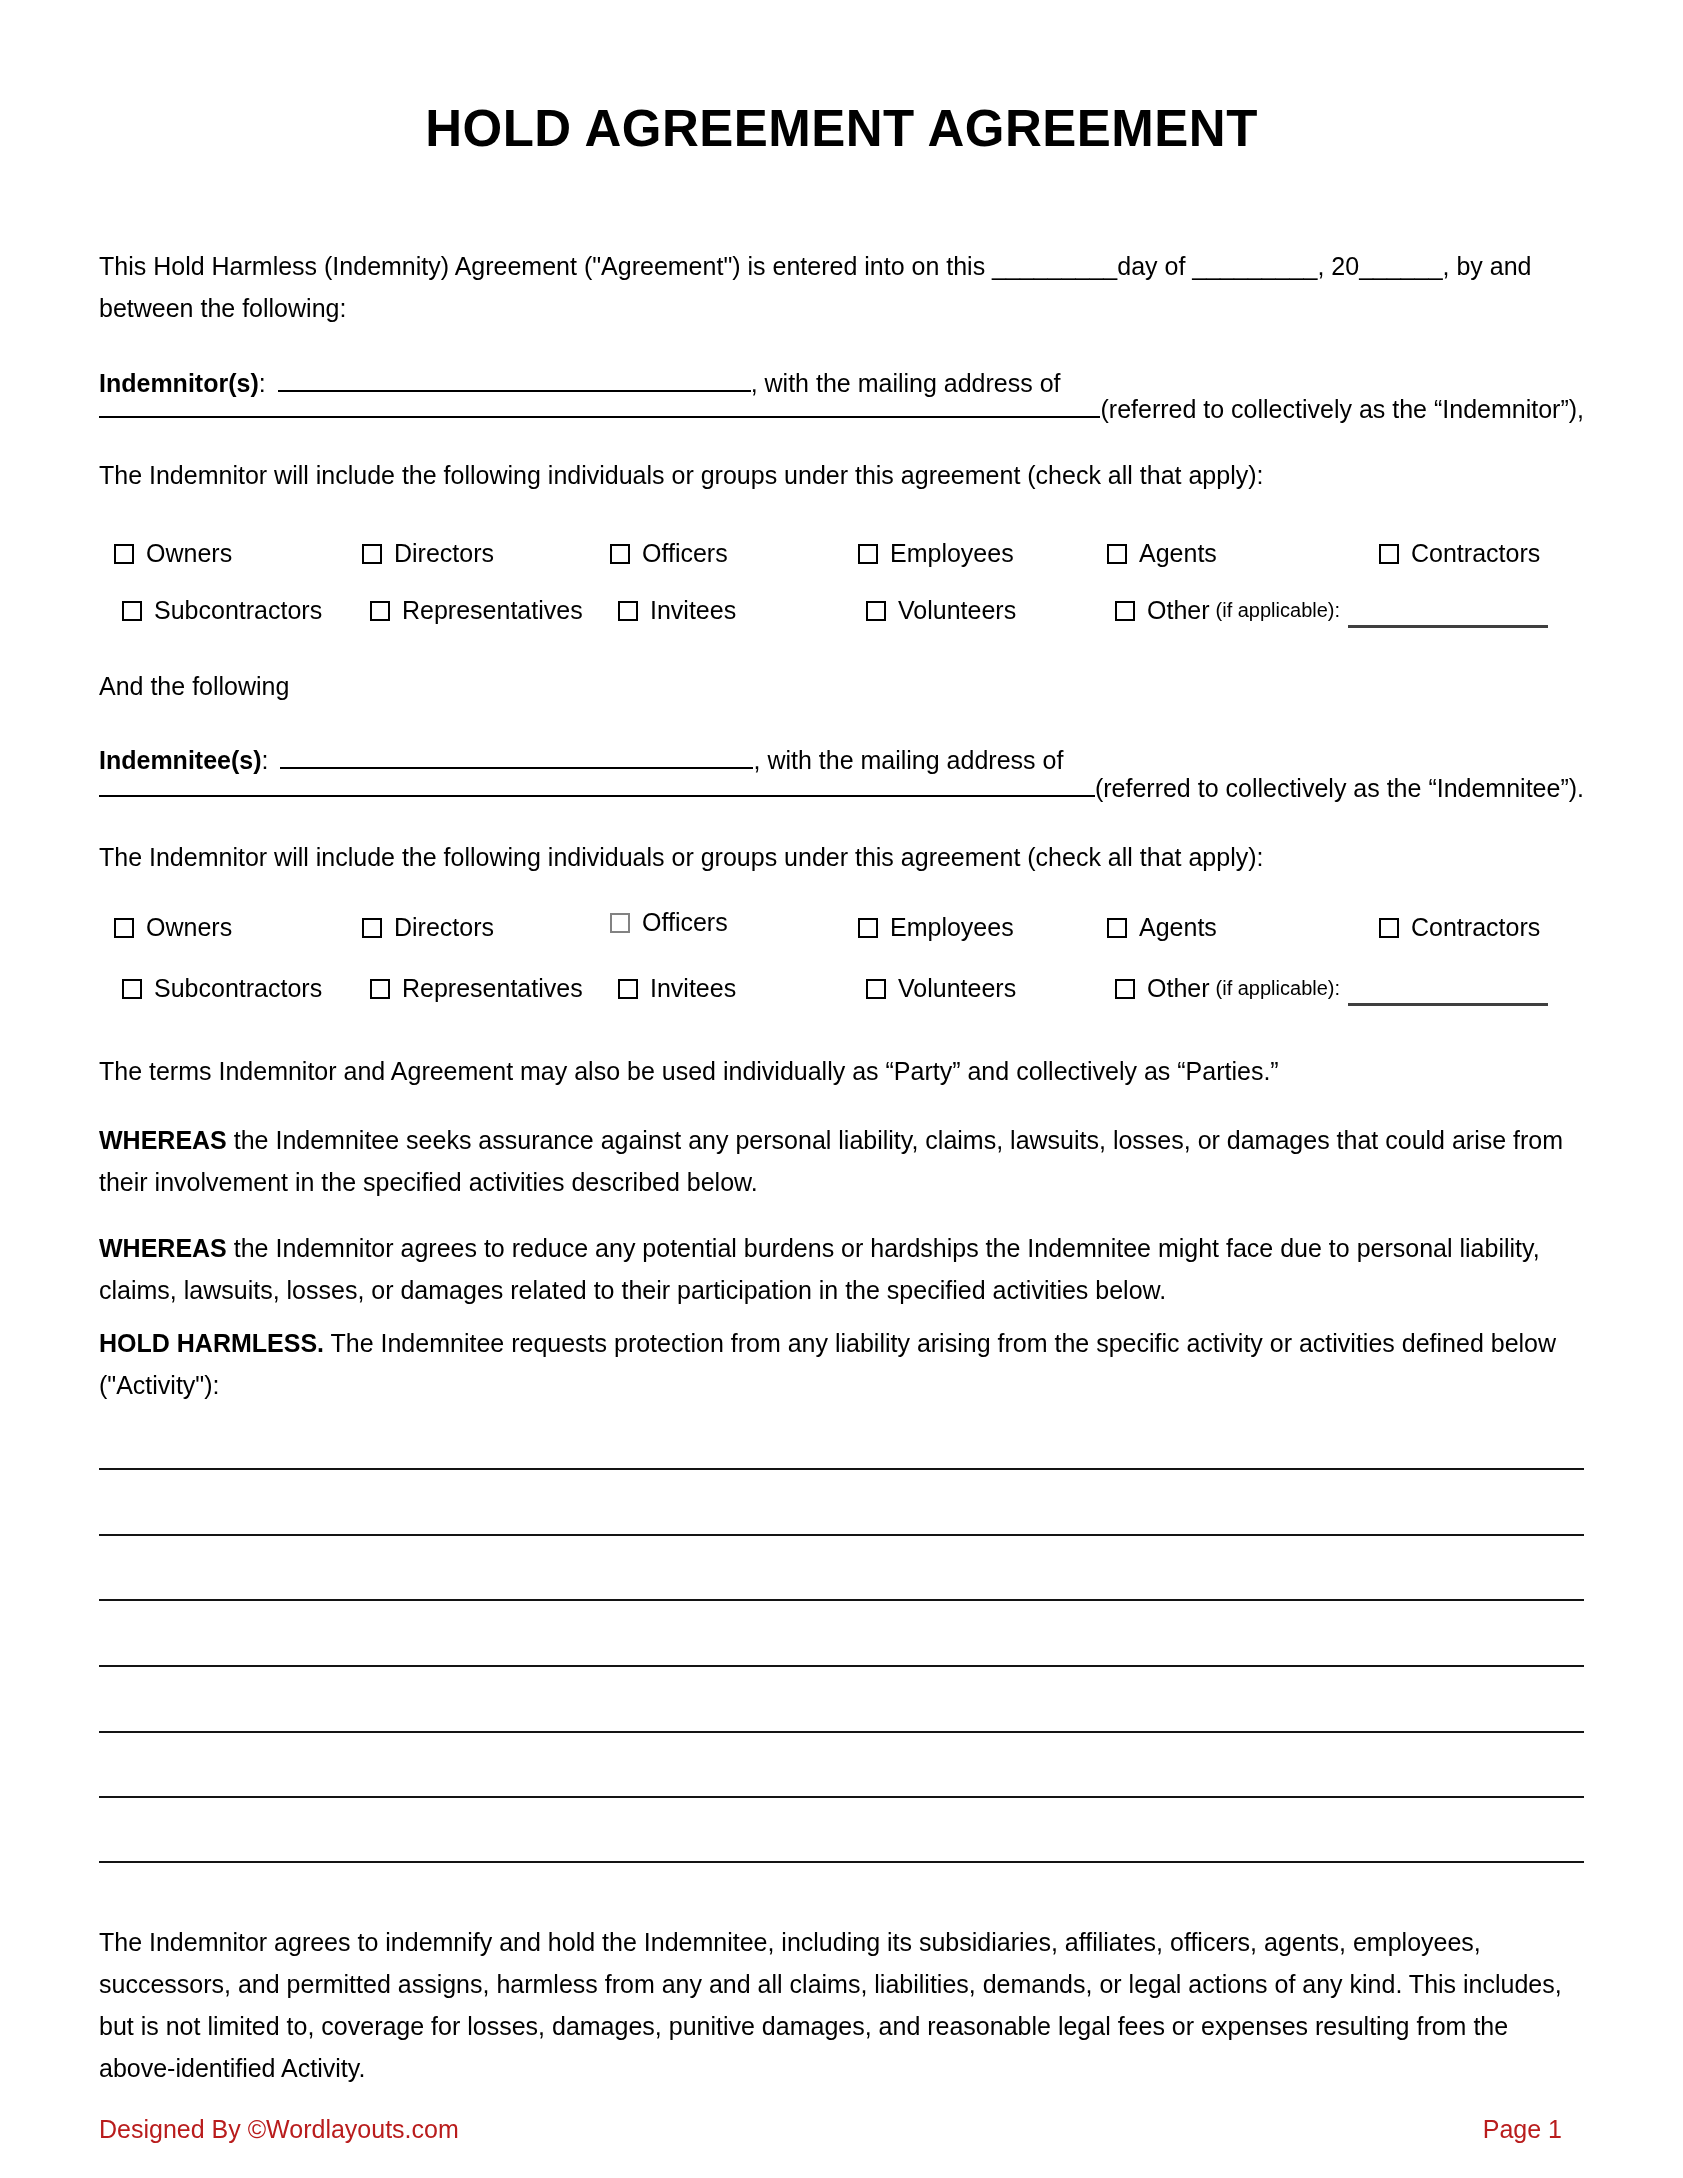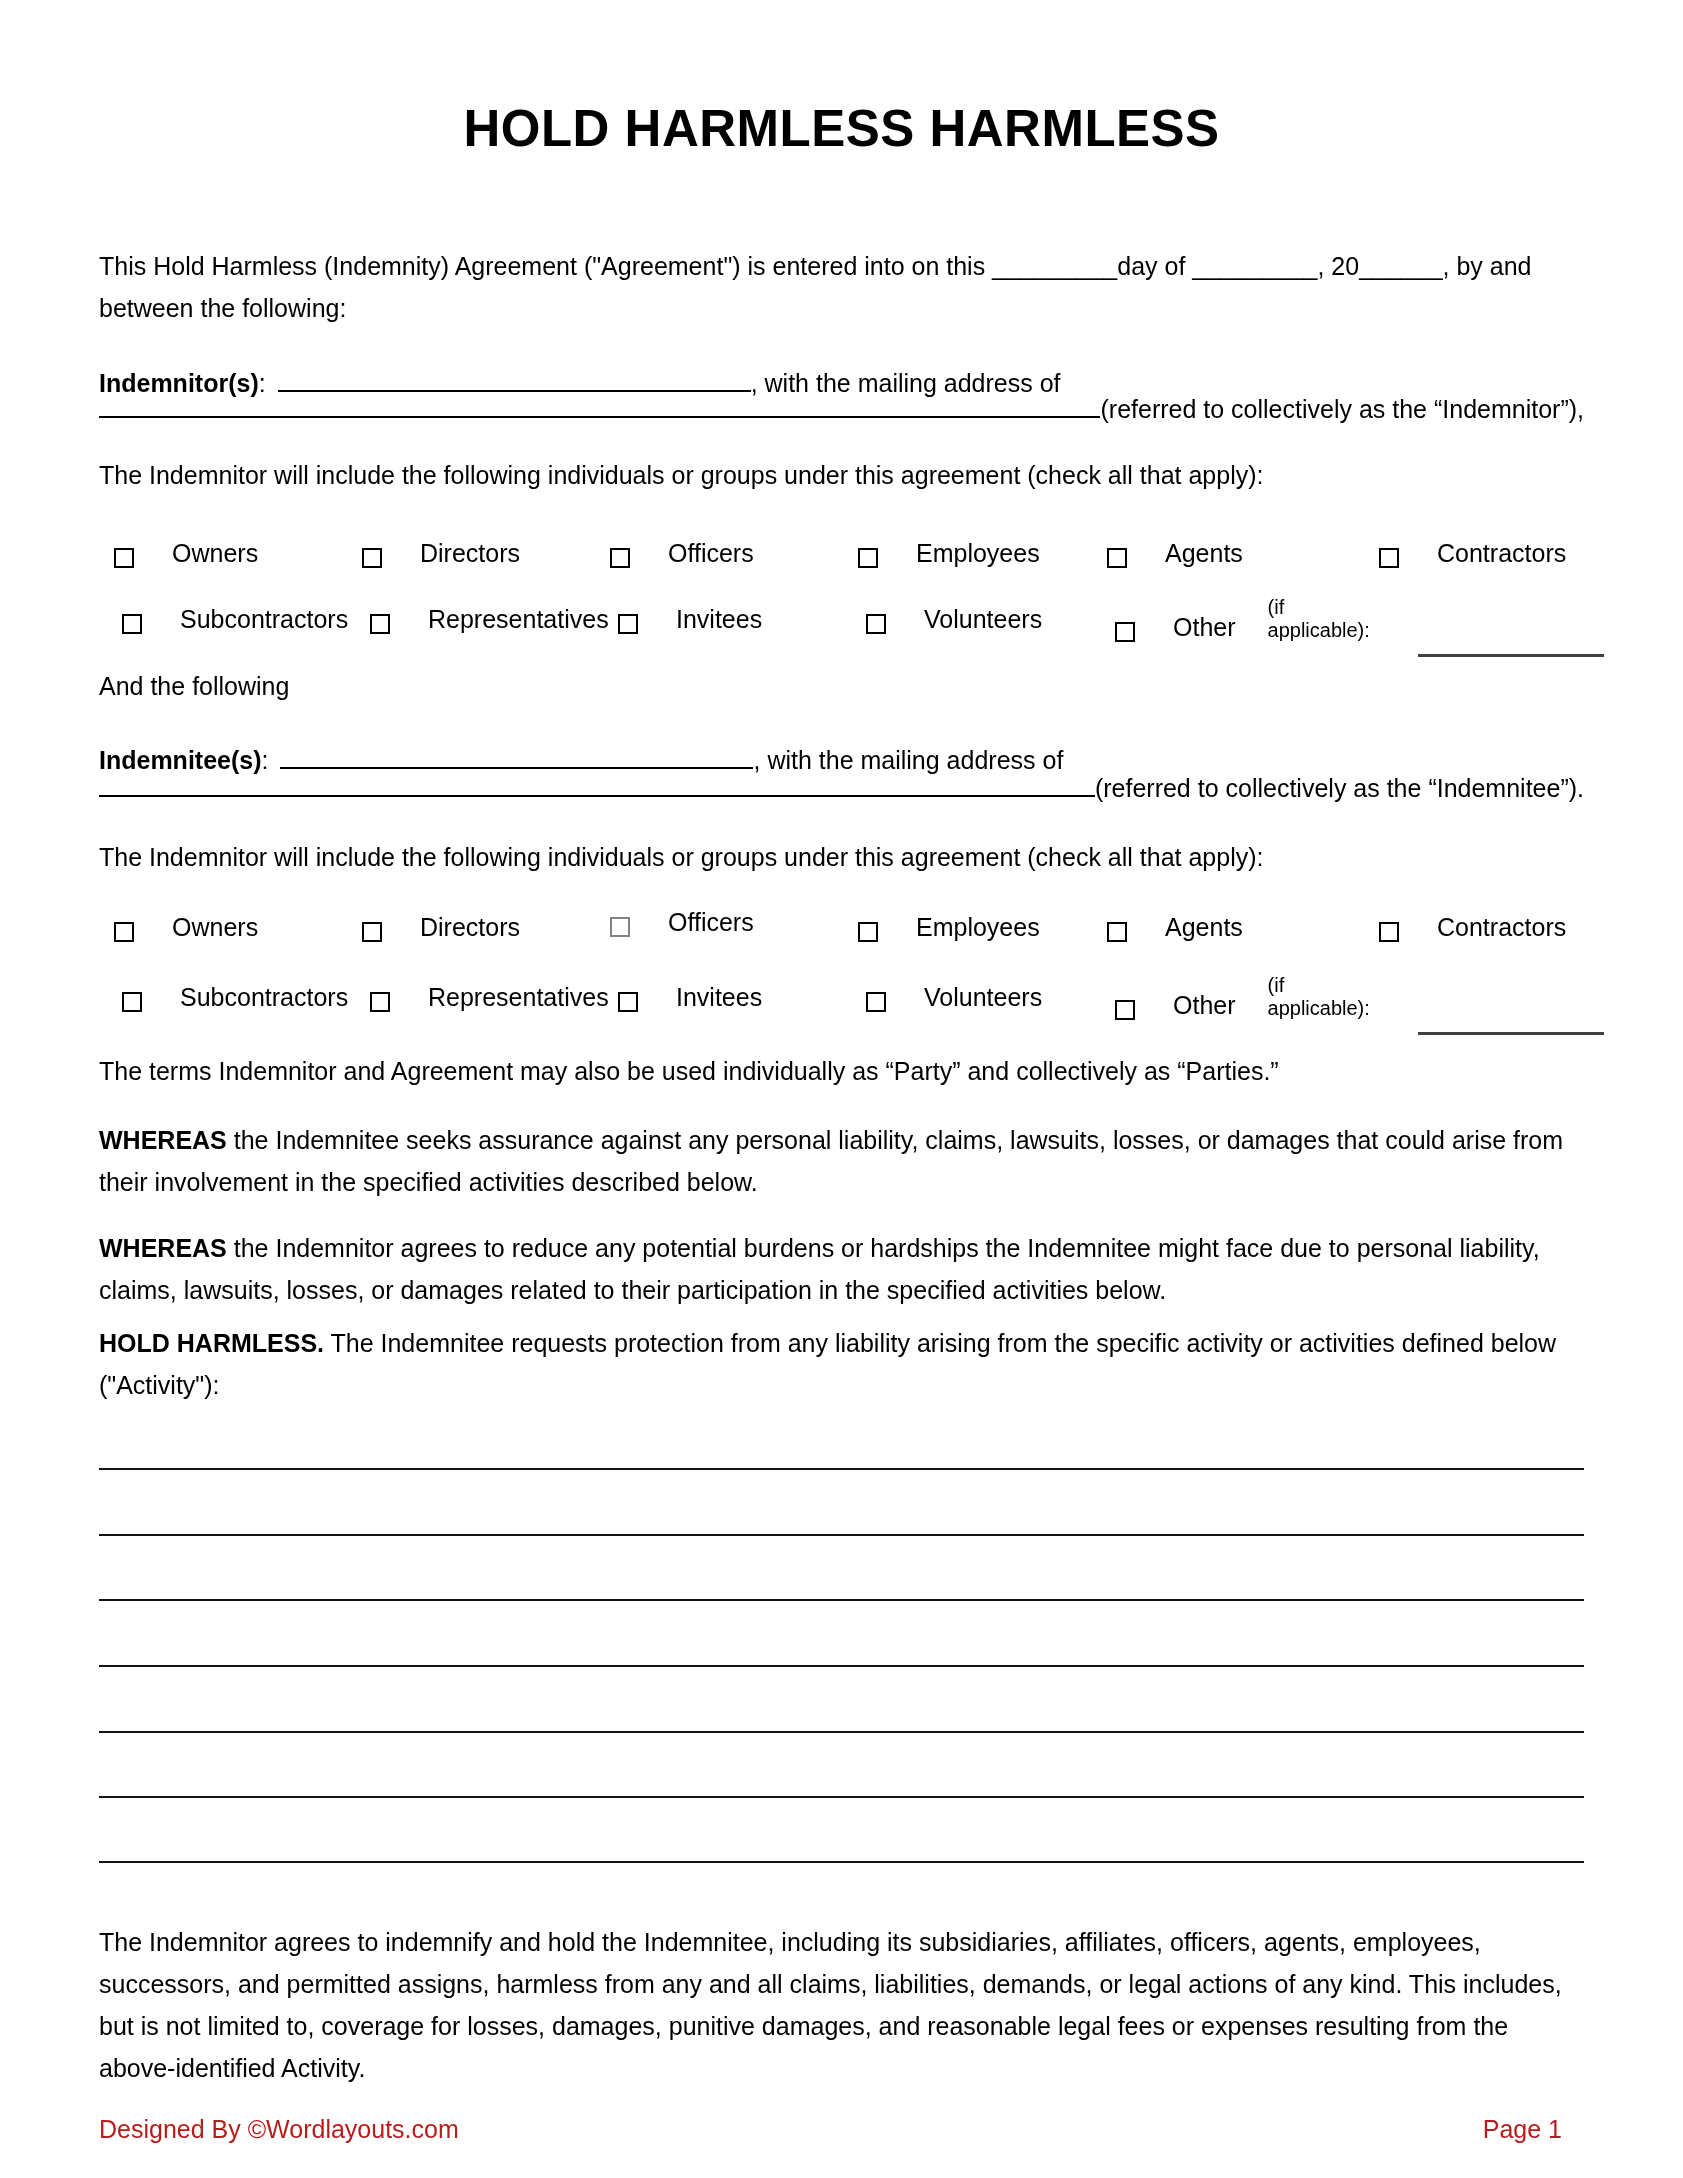--- a/index.html
+++ b/index.html
@@ -33,21 +33,21 @@
   .grow { flex:1 1 auto; }
   .suffix { }
   
   .cbrow {
     position:absolute; left:114px; width:1470px;
     display:grid;
     grid-template-columns:248px 248px 248px 249px 272px 1fr;
     align-items:center;
   }
   .cbrow2 { grid-template-columns:248px 248px 248px 249px 1fr;padding-left:8px; }
-  .cb { display:flex; align-items:flex-end;gap:26px; }
+  .cb { display:flex; align-items:center; }
   .box {
     flex:none;
     width:20px; height:20px;
     border:2px solid #000;
     box-sizing:border-box;
     margin-right:12px;
     background:#fff;
   }
   .cb-raised { transform:translateY(-5px); }
   .cb-raised .box { border-color:#828282; }
@@ -69,21 +69,21 @@
     font-size:25px; color:#b91c1c;
   }
   .footer-left { left:99px; }
   .footer-right { right:121px; }
 </style>
 </head>
 <body>
 
 <div class="page">
 
-  <div class="title">HOLD HARMLESS HARMLESS</div>
+  <div class="title">HOLD AGREEMENT AGREEMENT</div>
 
   <div class="abs para" style="top:245px;">This Hold Harmless (Indemnity) Agreement ("Agreement") is entered into on this _________day of _________, 20______, by and between the following:</div>
 
   <div class="abs fill-row" style="top:353px;">
     <b>Indemnitor(s)</b>
       <span>:</span>
     <span class="blank w480"></span>
     <span>, with the mailing address of</span>
   </div>
 

